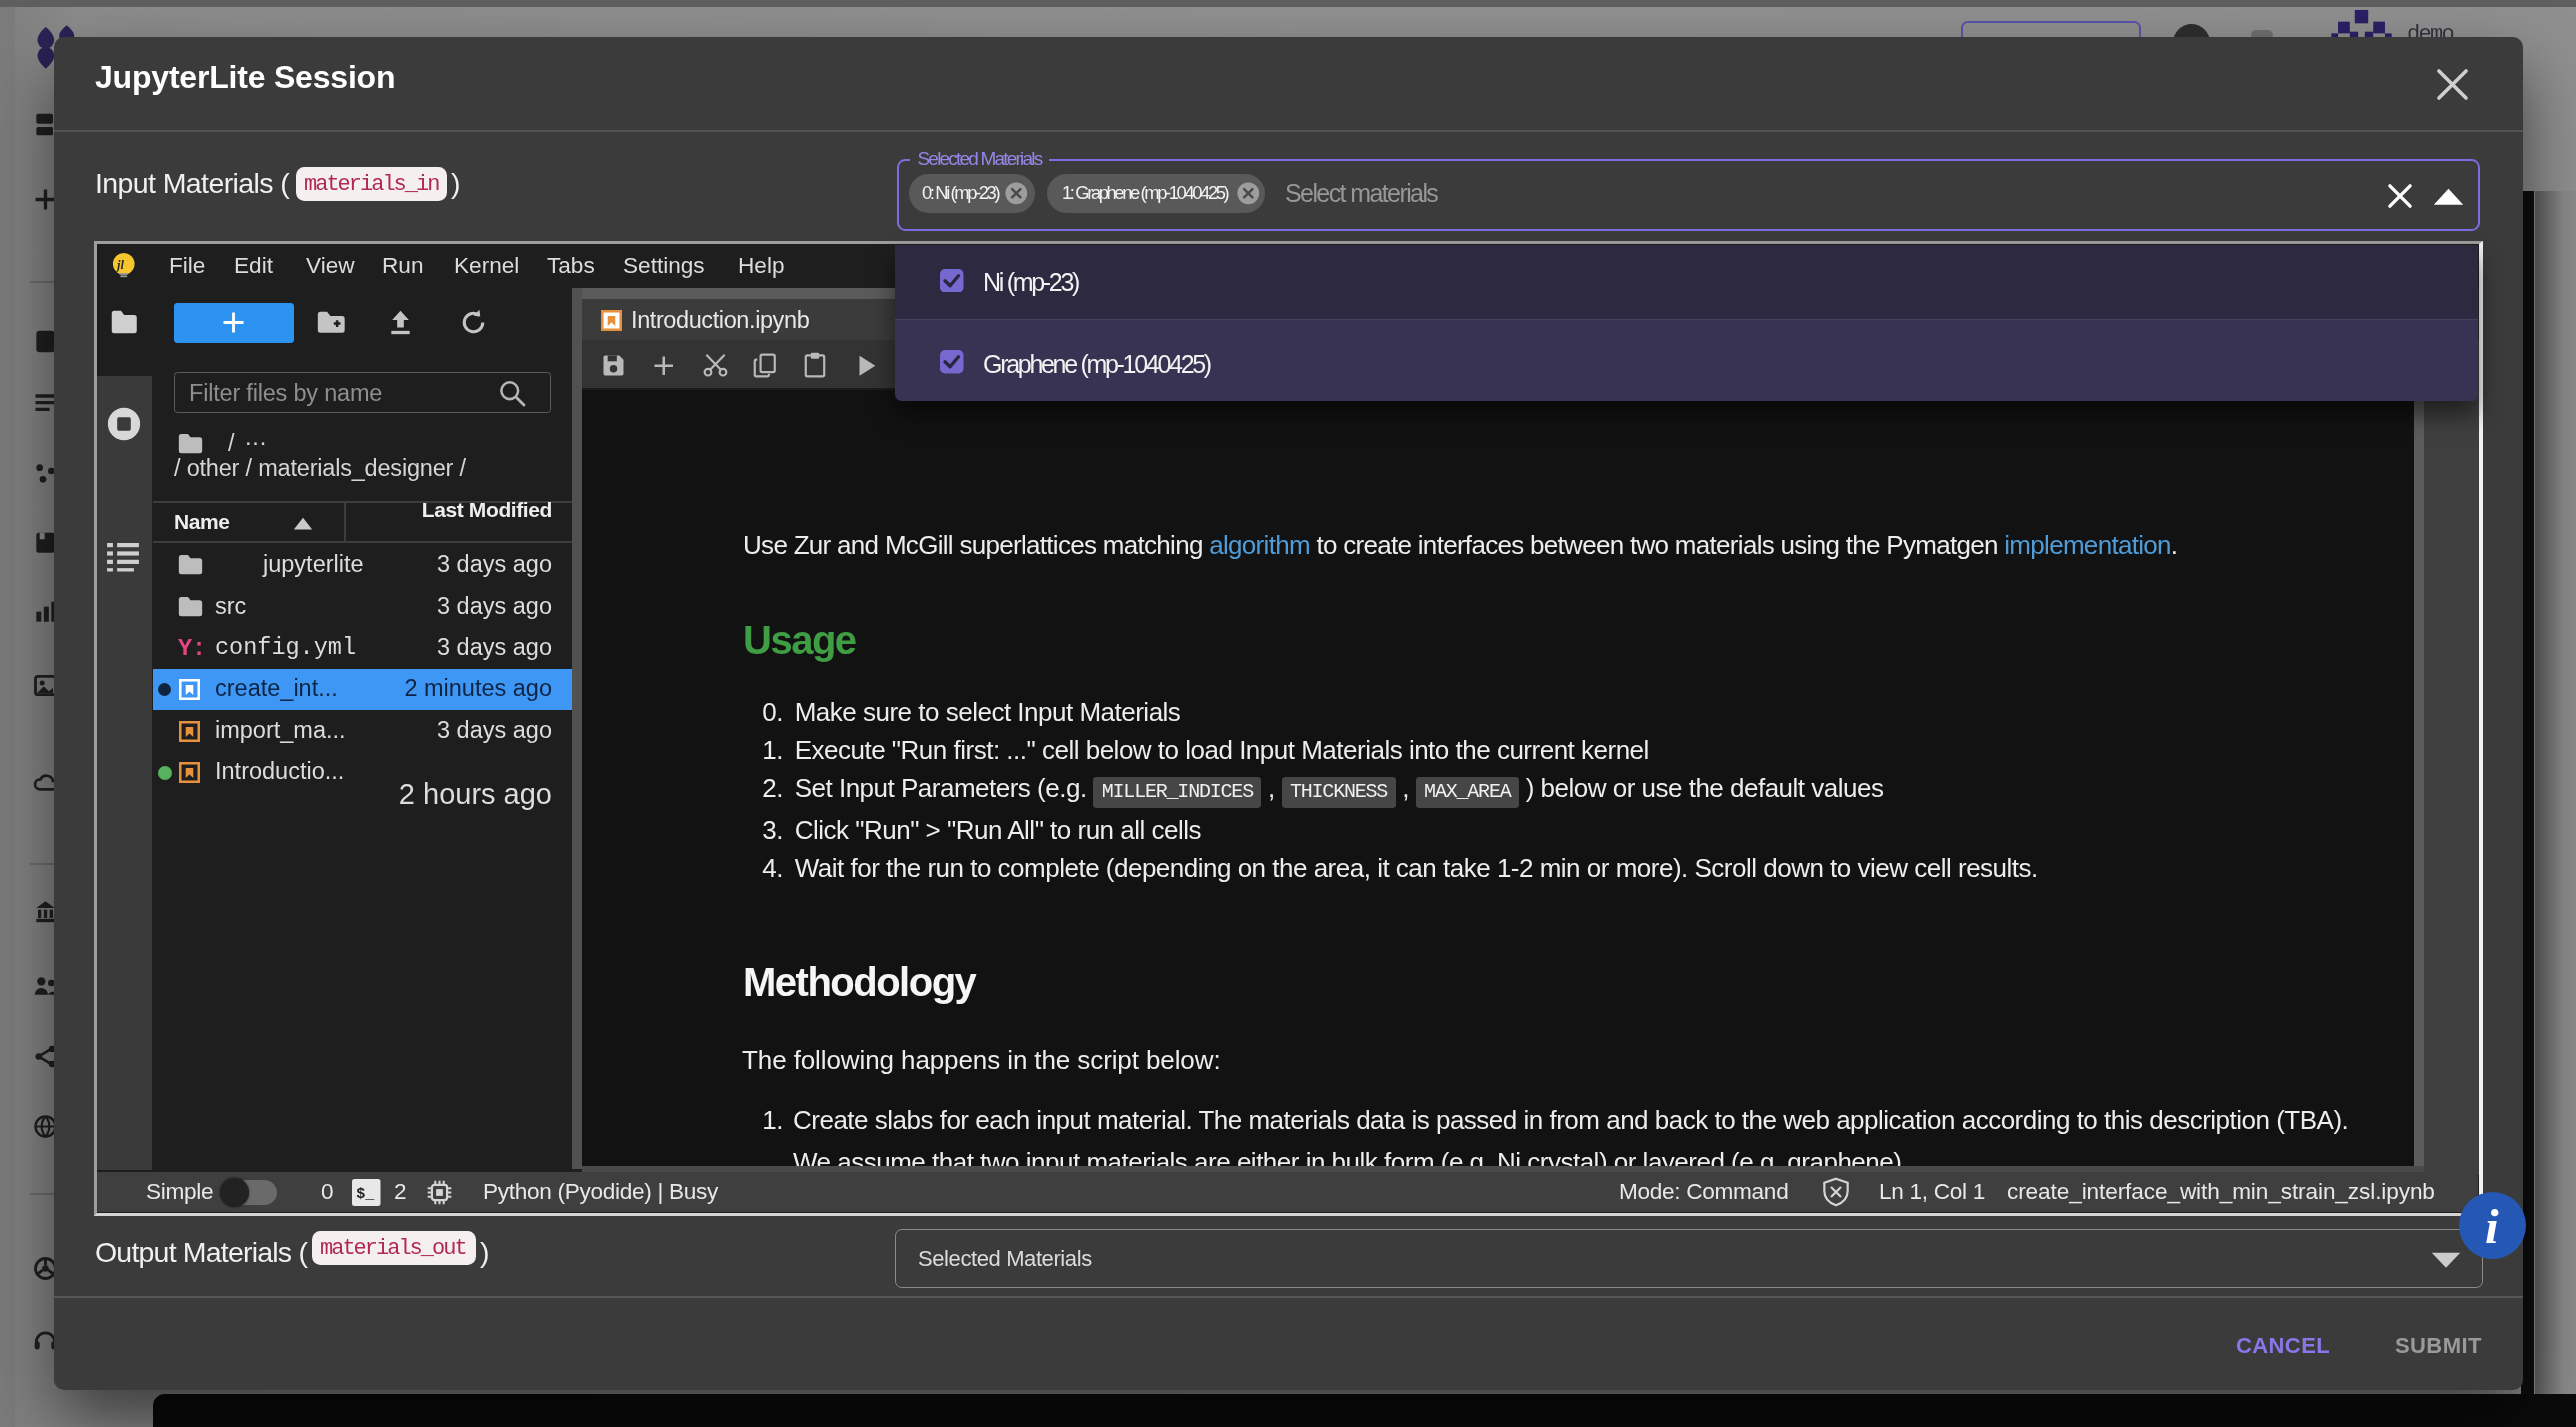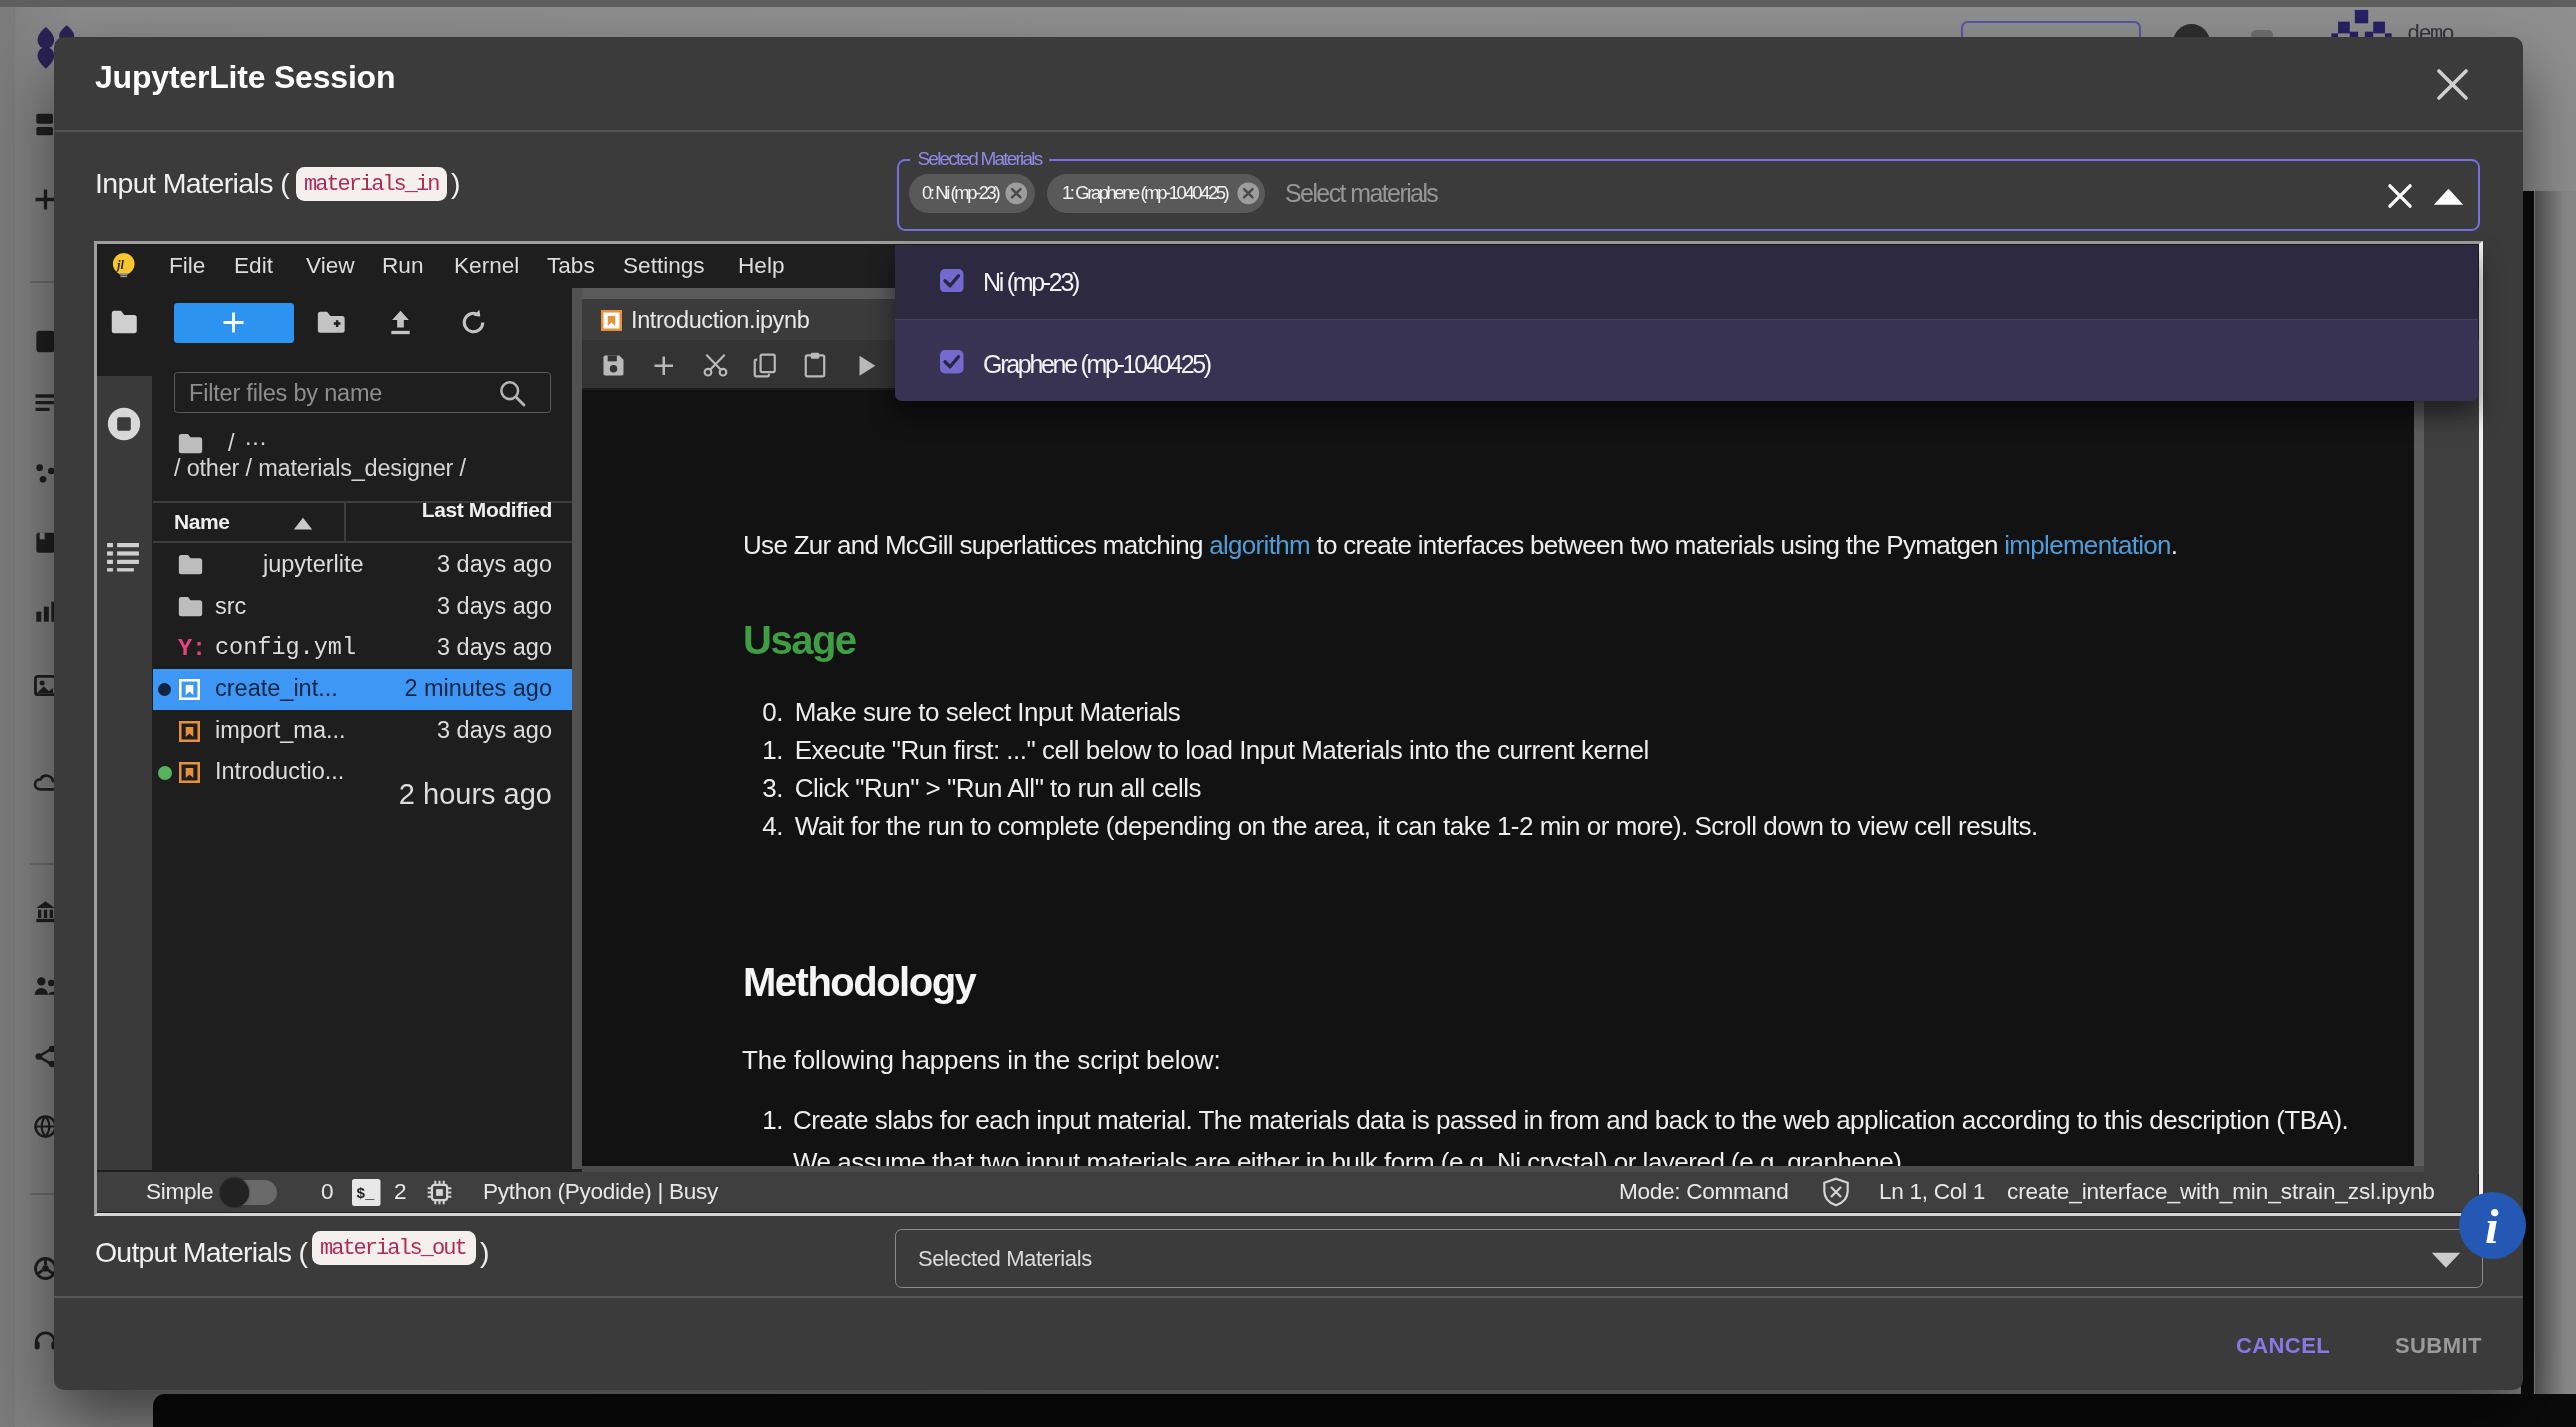--- a/index.html
+++ b/index.html
@@ -259,20 +259,21 @@
   </svg>
 <svg class="a" style="left:857px;top:354px;" width="20" height="23.5" viewBox="0 0 24 28">
     <path d="M3 2 L22 14 L3 26 Z" fill="#b9b9b9"></path>
   </svg>
 <div class="a" style="left:582px;top:390px;width:1832px;height:776px;background:#121212;overflow:hidden;">
 <div class="a" style="left:161px;top:140px;font-size:26px;letter-spacing:-0.7px;color:#ededed;white-space:nowrap;">Use Zur and McGill superlattices matching <span style="color:#4f9cd8;">algorithm</span> to create interfaces between two materials using the Pymatgen <span style="color:#4f9cd8;">implementation</span>.</div>
 <div class="a" style="left:161px;top:228px;font-size:40px;font-weight:bold;letter-spacing:-1.5px;color:#3f9e44;">Usage</div>
 <div class="a" style="left:0;top:303px;font-size:26px;letter-spacing:-0.5px;color:#ededed;line-height:38px;white-space:nowrap;">
 <div><span style="display:inline-block;width:201px;text-align:right;">0.</span><span style="padding-left:11.7px;">Make sure to select Input Materials</span></div>
 <div><span style="display:inline-block;width:201px;text-align:right;">1.</span><span style="padding-left:11.7px;">Execute "Run first: ..." cell below to load Input Materials into the current kernel</span></div>
+<div><span style="display:inline-block;width:201px;text-align:right;">2.</span><span style="padding-left:11.7px;">Set Input Parameters (e.g. <span class="code">MILLER_INDICES</span> , <span class="code">THICKNESS</span> , <span class="code">MAX_AREA</span> ) below or use the default values</span></div>
 <div><span style="display:inline-block;width:201px;text-align:right;">3.</span><span style="padding-left:11.7px;">Click "Run" &gt; "Run All" to run all cells</span></div>
 <div><span style="display:inline-block;width:201px;text-align:right;">4.</span><span style="padding-left:11.7px;">Wait for the run to complete (depending on the area, it can take 1-2 min or more). Scroll down to view cell results.</span></div>
 </div>
 <div class="a" style="left:161px;top:570px;font-size:40px;font-weight:bold;letter-spacing:-1.5px;color:#f5f5f5;">Methodology</div>
 <div class="a" style="left:160px;top:655px;font-size:26px;letter-spacing:-0.1px;color:#ededed;">The following happens in the script below:</div>
 <div class="a" style="left:0;top:709px;font-size:26px;letter-spacing:-0.5px;color:#ededed;line-height:42px;white-space:nowrap;">
 <div><span style="display:inline-block;width:201px;text-align:right;">1.</span><span style="padding-left:10px;">Create slabs for each input material. The materials data is passed in from and back to the web application according to this description (TBA).</span></div>
 <div><span style="display:inline-block;width:201px;text-align:right;"></span><span style="padding-left:10px;">We assume that two input materials are either in bulk form (e.g. Ni crystal) or layered (e.g. graphene)</span></div>
 </div>
 </div>

